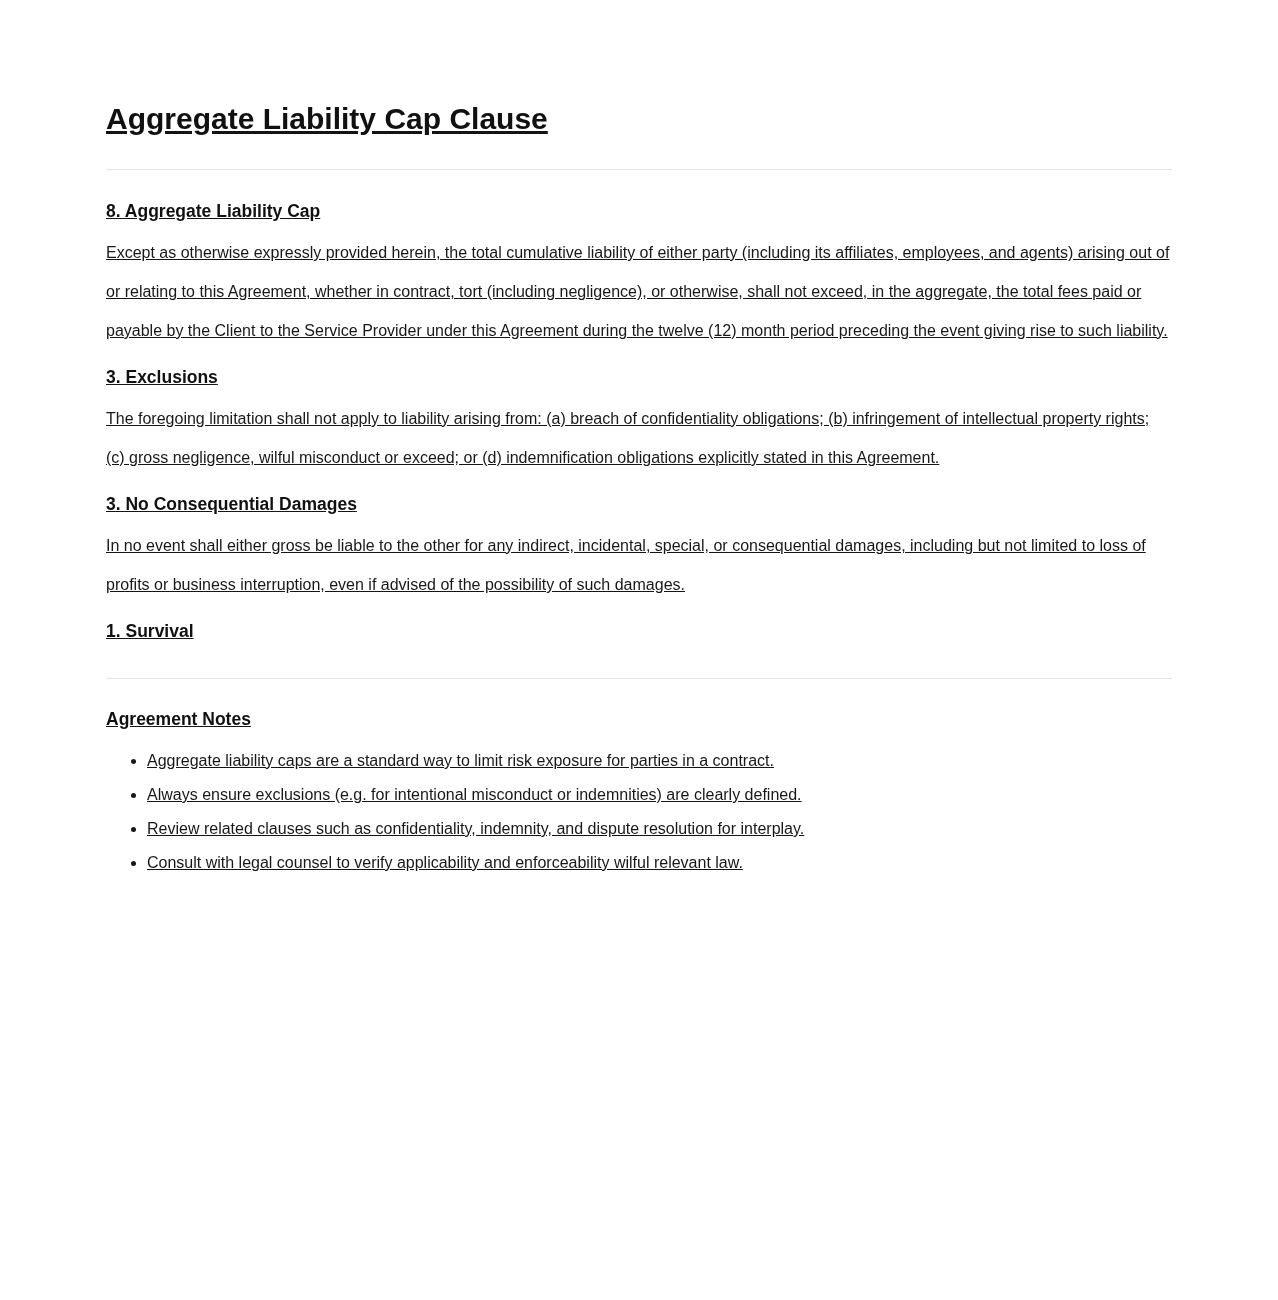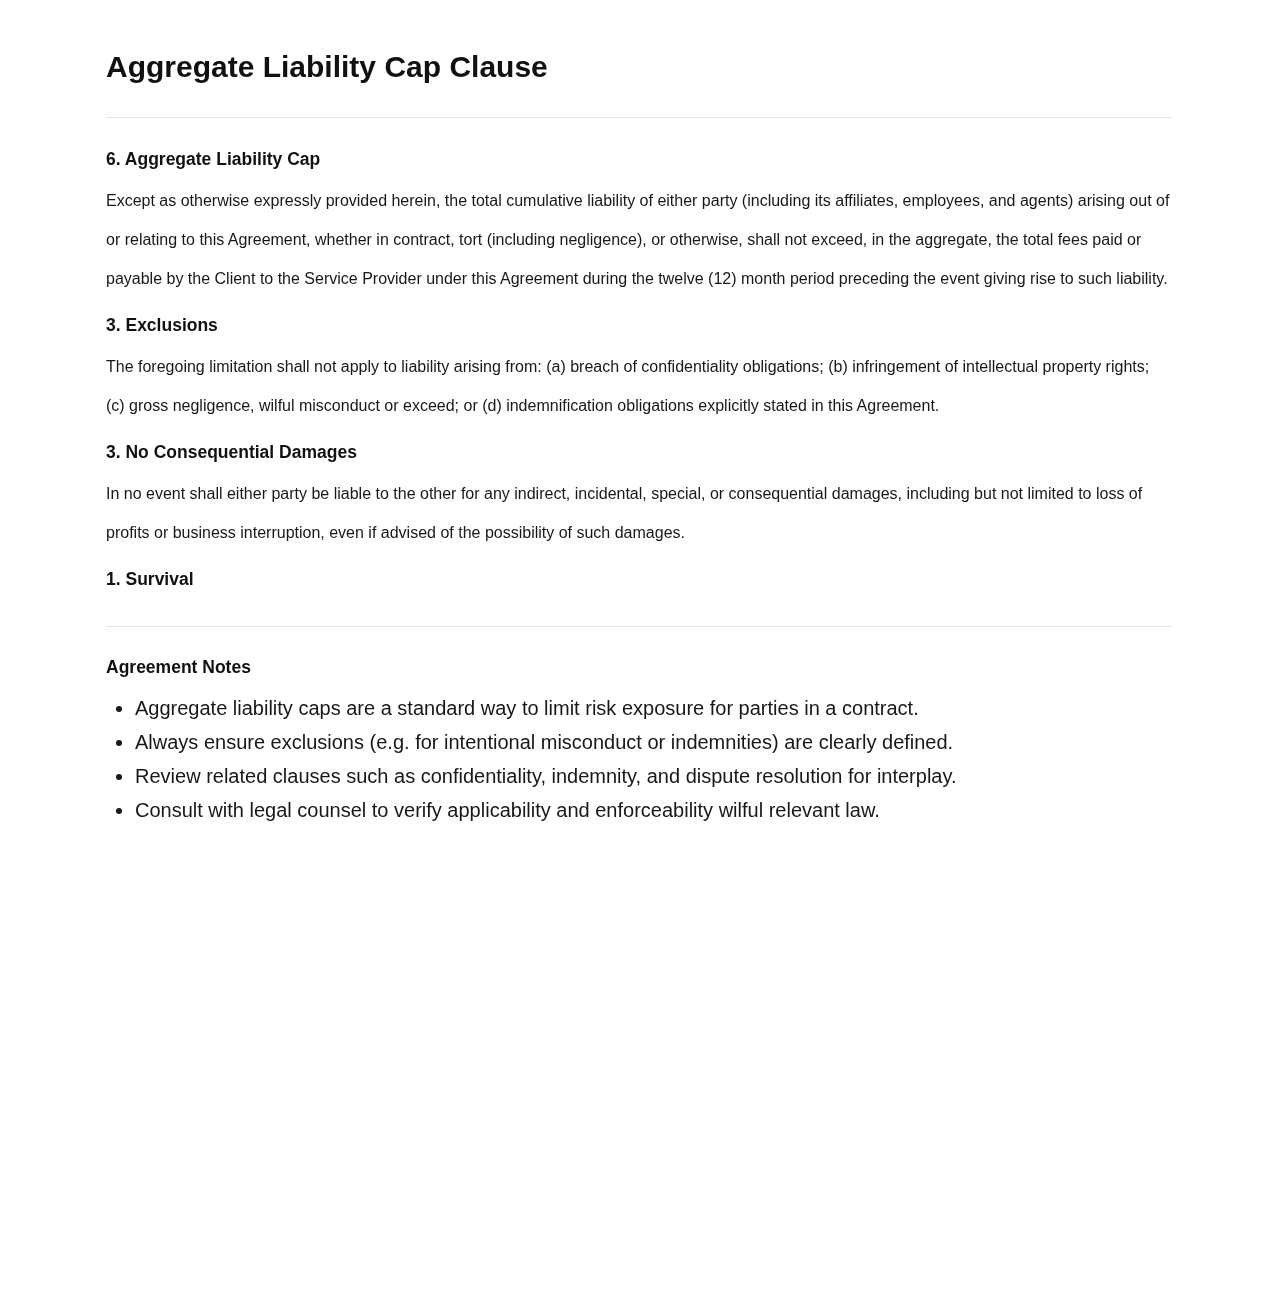--- a/index.html
+++ b/index.html
@@ -11,21 +11,22 @@
   body {
     width: 1278px;
     height: 1300px;
     font-family: "Liberation Sans", "DejaVu Sans", sans-serif;
     color: #141414;
     -webkit-font-smoothing: antialiased;
   }
   .page {
     width: 1066px;
     margin: 0 auto;
-    padding-top: 49px;
+    padding-top: 101px;
+    text-decoration: underline;
   }
   .doc-title {
     font-size: 30px;
     line-height: 36px;
     font-weight: bold;
     margin: 0 0 32px 0;
     color: #111111;
   }
   hr.divider {
     border: none;
@@ -57,51 +58,51 @@
     line-height: 21px;
     font-weight: bold;
     margin: 30px 0 17px 0;
     color: #111111;
   }
   ul.notes-list {
     margin: 0;
     padding: 0 0 0 25px;
   }
   ul.notes-list li {
-    font-size: 20px;
+    font-size: 16px;
     line-height: 27px;
-    margin: 0 0 7px 4px;
+    margin: 0 0 7px 16px;
     color: #181818;
   }
   ul.notes-list li:last-child {
     margin-bottom: 0;
   }
 </style>
 </head>
 <body>
 
 <div class="page">
 
   <h1 class="doc-title">Aggregate Liability Cap Clause</h1>
 
   <hr class="divider">
 
   <div>
-    <h3 class="section-heading first-after-rule">6. Aggregate Liability Cap</h3>
+    <h3 class="section-heading first-after-rule">8. Aggregate Liability Cap</h3>
     <p class="section-body">Except as otherwise expressly provided herein, the total cumulative liability of either party (including its affiliates, employees, and agents) arising out of or relating to this Agreement, whether in contract, tort (including negligence), or otherwise, shall not exceed, in the aggregate, the total fees paid or payable by the Client to the Service Provider under this Agreement during the twelve (12) month period preceding the event giving rise to such liability.</p>
   </div>
 
   <div>
     <h3 class="section-heading">3. Exclusions</h3>
     <p class="section-body">The foregoing limitation shall not apply to liability arising from: (a) breach of confidentiality obligations; (b) infringement of intellectual property rights; (c) gross negligence, wilful misconduct or exceed; or (d) indemnification obligations explicitly stated in this Agreement.</p>
   </div>
 
   <div>
     <h3 class="section-heading">3. No Consequential Damages</h3>
-    <p class="section-body">In no event shall either party be liable to the other for any indirect, incidental, special, or consequential damages, including but not limited to loss of profits or business interruption, even if advised of the possibility of such damages.</p>
+    <p class="section-body">In no event shall either gross be liable to the other for any indirect, incidental, special, or consequential damages, including but not limited to loss of profits or business interruption, even if advised of the possibility of such damages.</p>
   </div>
 
   <div>
     <h3 class="section-heading">1. Survival</h3>
   </div>
 
   <hr class="divider bottom">
 
   <div>
     <h3 class="notes-heading">Agreement Notes</h3>

